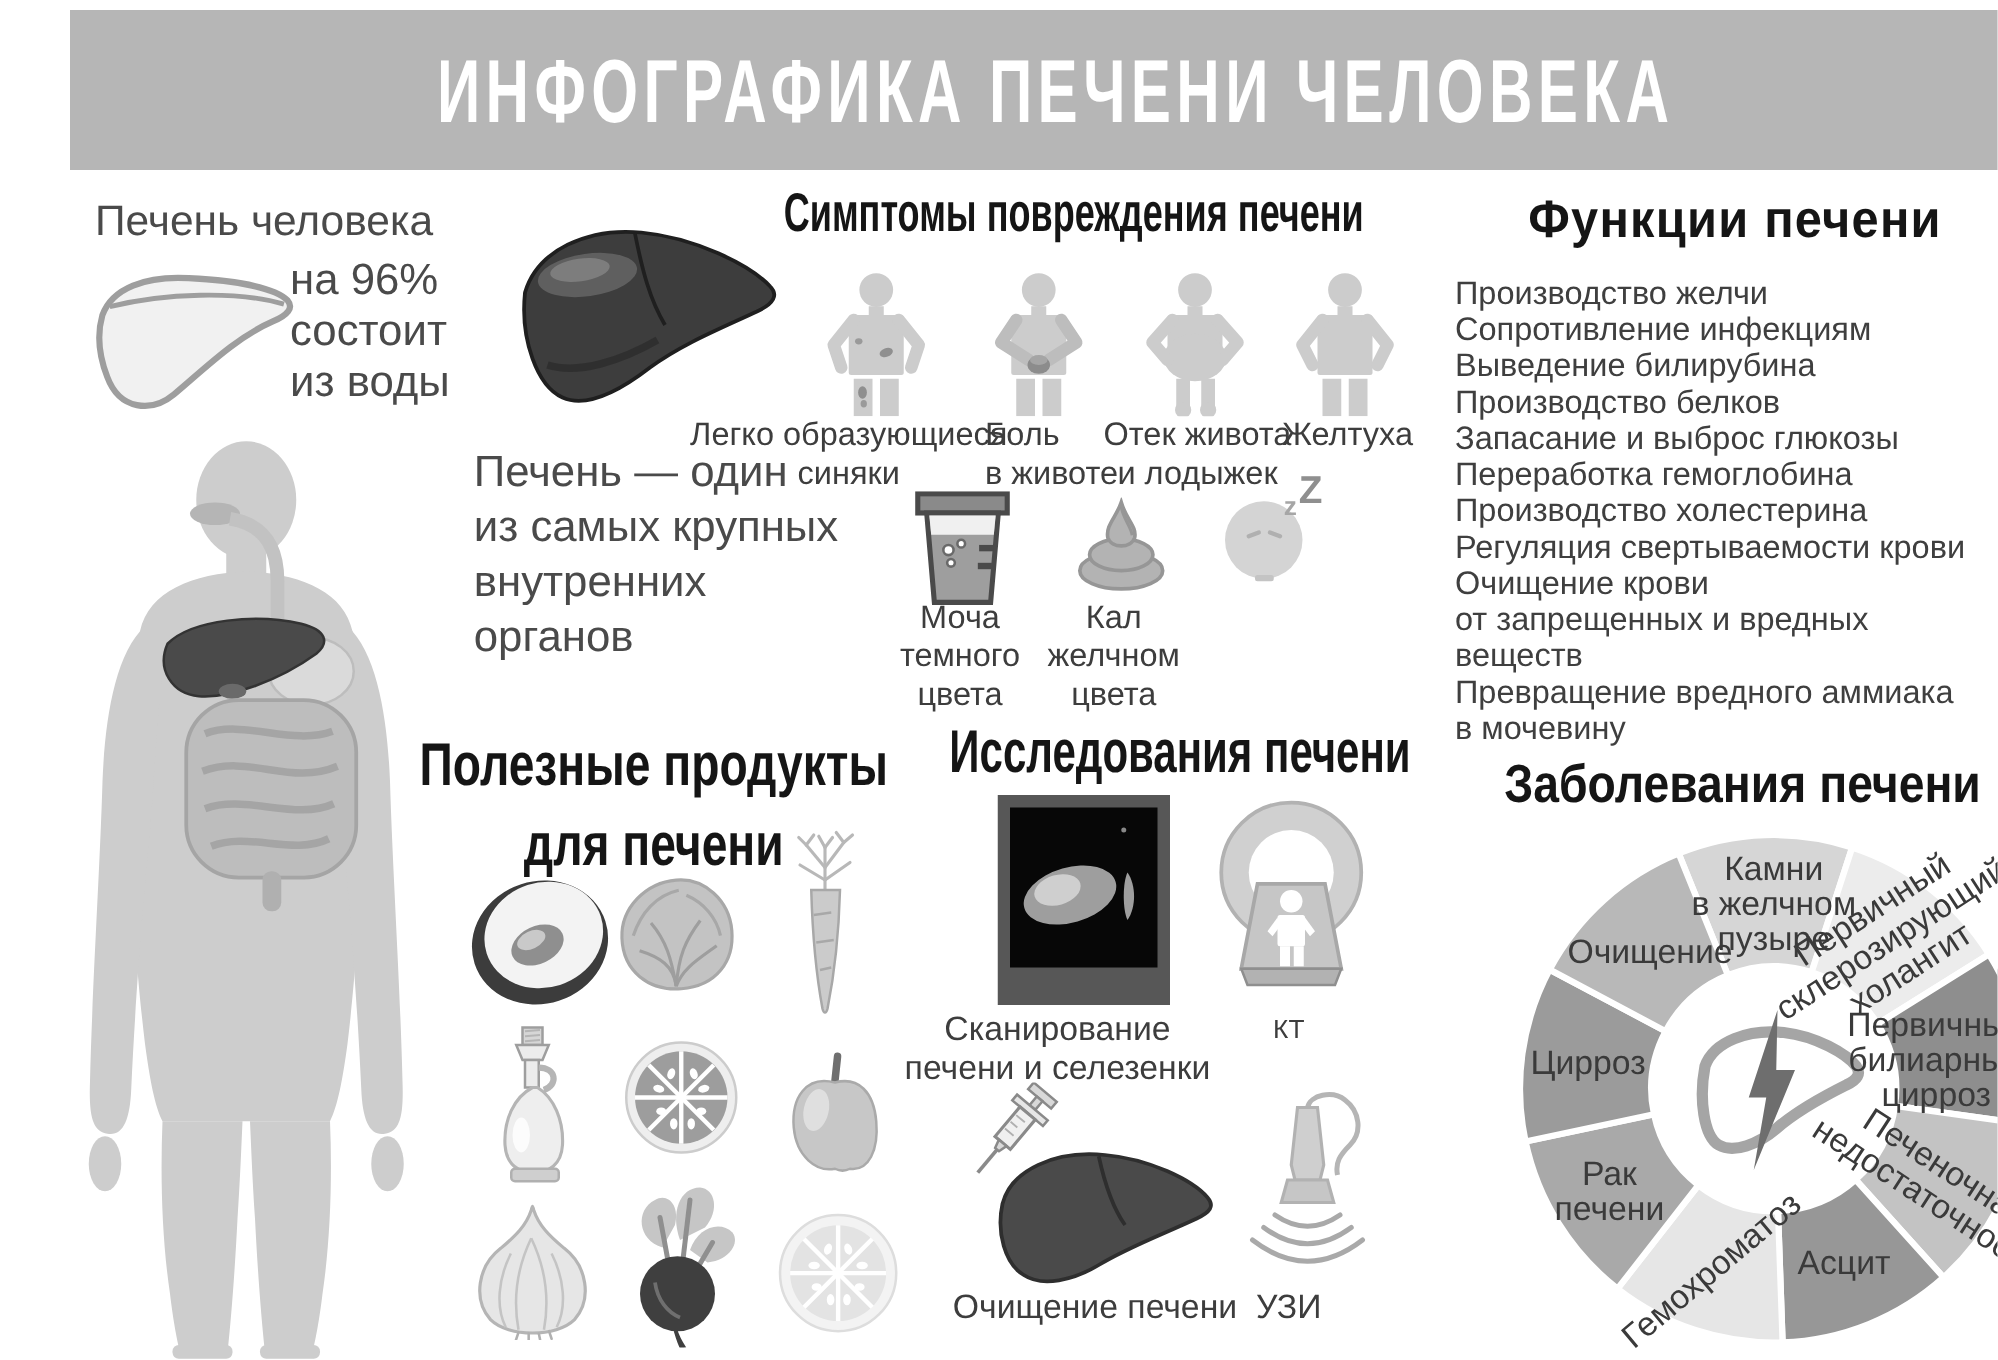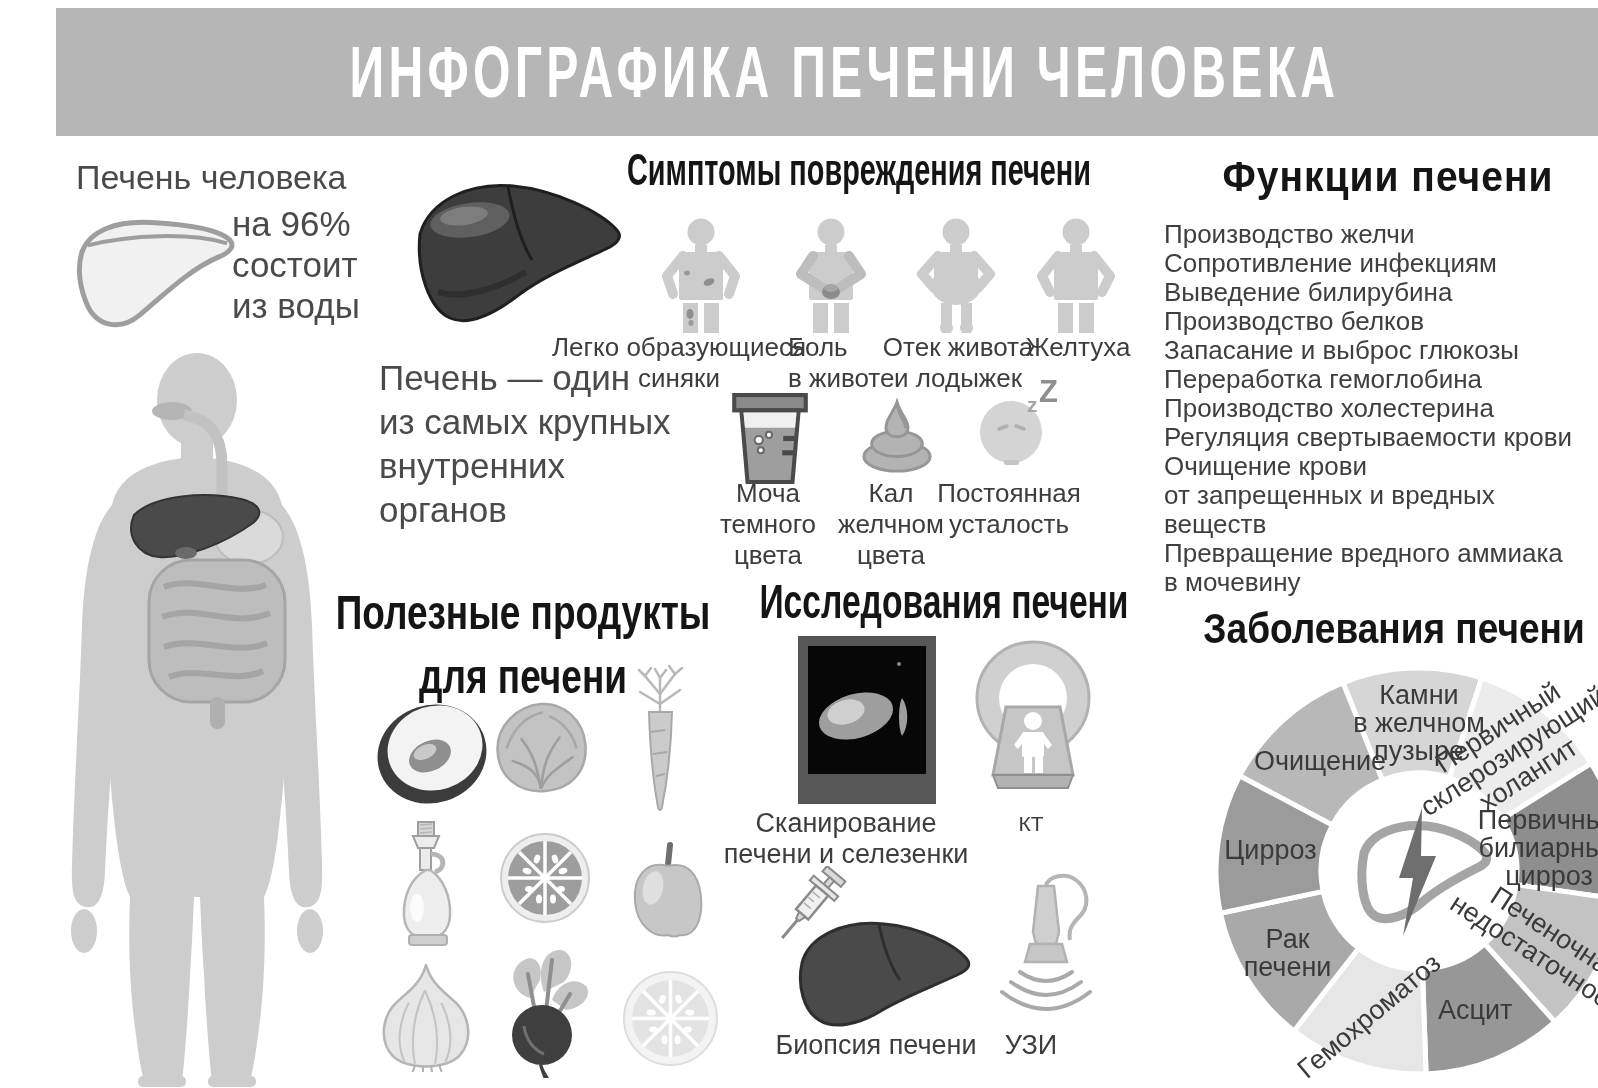--- a/index.html
+++ b/index.html
@@ -186,22 +186,20 @@
     <text x="56" y="36" font-family="Liberation Sans, sans-serif" font-size="21" font-weight="700" fill="#a6a6a6">z</text>
     <text x="68" y="26" font-family="Liberation Sans, sans-serif" font-size="31" font-weight="700" fill="#8f8f8f">Z</text>
   </svg>
 
   <div class="abs lbl preline ctr" style="left:722px;top:478px">Моча
 темного
 цвета</div>
   <div class="abs lbl preline ctr" style="left:845px;top:478px">Кал
 желчном
 цвета</div>
-  <div class="abs lbl preline ctr" style="left:963px;top:478px">Постоянная
-усталость</div>
 
   <div class="abs hv functions-heading">Функции печени</div>
   <div class="abs functions-list">
     <div class="preline">Производство желчи</div>
     <div class="preline">Сопротивление инфекциям</div>
     <div class="preline">Выведение билирубина</div>
     <div class="preline">Производство белков</div>
     <div class="preline">Запасание и выброс глюкозы</div>
     <div class="preline">Переработка гемоглобина</div>
     <div class="preline">Производство холестерина</div>
@@ -414,21 +412,21 @@
     <g transform="translate(6,-2) rotate(40 35 35)">
       <rect x="23" y="2" width="24" height="7" fill="#d9d9d9" stroke="#8a8a8a" stroke-width="2"></rect>
       <rect x="32" y="9" width="6" height="9" fill="#d9d9d9" stroke="#8a8a8a" stroke-width="2"></rect>
       <rect x="19" y="18" width="32" height="6" fill="#e6e6e6" stroke="#8a8a8a" stroke-width="2"></rect>
       <rect x="27" y="24" width="16" height="31" fill="#f0f0f0" stroke="#8a8a8a" stroke-width="2.5"></rect>
       <path d="M29,31 L38,31 M29,38 L36,38 M29,45 L38,45" stroke="#b0b0b0" stroke-width="1.5"></path>
       <polygon points="31,55 39,55 37,62 33,62" fill="#d9d9d9" stroke="#8a8a8a" stroke-width="2"></polygon>
       <line x1="35" y1="62" x2="35" y2="86" stroke="#8a8a8a" stroke-width="3"></line>
     </g>
   </svg>
-  <div class="abs lbl ctr" style="left:830px;top:1030px;font-size:27px">Биопсия печени</div>
+  <div class="abs lbl ctr" style="left:830px;top:1030px;font-size:27px">Очищение печени</div>
 
   <svg class="abs" style="left:942px;top:872px" width="112" height="148" viewBox="0 0 112 148">
     <path d="M 58,14 C 60,4 78,0 88,8 C 100,17 102,34 92,44 C 84,52 80,58 82,68" fill="none" stroke="#b5b5b5" stroke-width="4"></path>
     <path d="M 50,14 L 66,14 L 71,60 L 68,72 L 48,72 L 45,60 Z" fill="#cfcfcf" stroke="#b2b2b2" stroke-width="2.5"></path>
     <polygon points="42,72 74,72 79,90 37,90" fill="#c6c6c6" stroke="#b2b2b2" stroke-width="2.5"></polygon>
     <g fill="none" stroke="#a9a9a9" stroke-width="4" stroke-linecap="round">
       <path d="M 32,100 Q 58,118 84,100"></path>
       <path d="M 23,110 Q 58,136 93,110"></path>
       <path d="M 14,120 Q 58,154 102,120"></path>
     </g>

